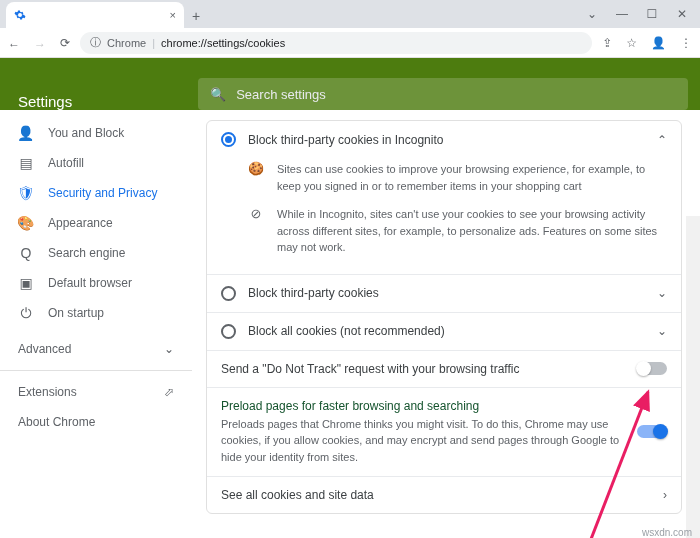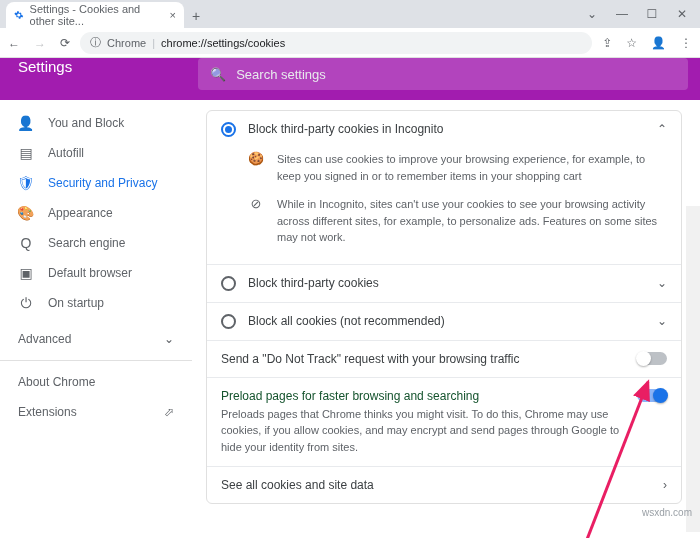--- a/index.html
+++ b/index.html
@@ -8,65 +8,64 @@
 .tab{background:#fff;height:26px;margin-left:6px;border-radius:8px 8px 0 0;display:flex;align-items:center;padding:0 8px;gap:6px;width:178px;font-size:11px;color:#5f6368}
 .tab svg{width:12px;height:12px}
 .winbtns{margin-left:auto;display:flex;gap:2px;padding-right:4px;padding-bottom:4px}
 .winbtn{width:28px;height:20px;display:flex;align-items:center;justify-content:center;color:#5f6368;font-size:12px}
 .newtab{width:24px;height:24px;display:flex;align-items:center;justify-content:center;color:#5f6368;font-size:14px}
 .toolbar{height:30px;background:#fff;border-bottom:1px solid #e0e0e0;display:flex;align-items:center;padding:0 8px;gap:10px}
 .toolbar .nav{color:#5f6368;display:flex;gap:14px}
 .omnibox{flex:1;height:22px;background:#f1f3f4;border-radius:12px;display:flex;align-items:center;padding:0 10px;gap:6px;font-size:11px;color:#5f6368}
 .omnibox .url{color:#202124}
 .tbicons{display:flex;gap:14px;color:#5f6368}
-.bluebar{height:42px;background:#a21caf;display:flex;align-items:flex-start;padding:0 12px;color:#fff}
+.bluebar{height:52px;background:#4d7c0f;display:flex;align-items:flex-end;padding:0 12px;color:#fff}
 .bluebar .title{font-size:15px;margin-left:6px}
 .searchbox{margin-left:auto;width:490px;height:32px;background:rgba(255,255,255,.18);border-radius:4px;display:flex;align-items:center;padding:0 12px;gap:10px;font-size:13px;color:#e8eaed}
 .content{display:flex;height:calc(538px - 28px - 30px - 48px);position:relative}
 .sidebar{width:192px;padding:8px 0;overflow:hidden}
 .sitem{display:flex;align-items:center;height:30px;padding:0 18px;gap:14px;font-size:12px;color:#5f6368;cursor:pointer}
 .sitem.active{color:#1a73e8}
 .sitem .ic{width:16px;display:flex;justify-content:center;font-size:14px}
 .adv{display:flex;align-items:flex-end;justify-content:space-between;padding:8px 18px;font-size:12px;color:#5f6368;margin-top:6px}
 .divider{height:1px;background:#e0e0e0;margin:6px 0}
 .ext{display:flex;align-items:center;justify-content:space-between;padding:8px 18px;font-size:12px;color:#5f6368}
 .main{flex:1;overflow:hidden;padding:10px 18px 10px 14px}
 .card{border:1px solid #e0e0e0;border-radius:6px;background:#fff}
-.row{display:flex;align-items:flex-start;padding:11px 14px;border-bottom:1px solid #e8eaed;gap:12px}
+.row{display:flex;align-items:center;padding:11px 14px;border-bottom:1px solid #e8eaed;gap:12px}
 .row:last-child{border-bottom:none}
 .row .lbl{flex:1;font-size:12px;color:#3c4043}
 .row .sub{font-size:11px;color:#5f6368;margin-top:3px;line-height:1.5}
 .row .col{flex:1}
 .row .head{font-size:12px;color:#14532d}
 .radio{width:15px;height:15px;border:2px solid #5f6368;border-radius:50%;flex-shrink:0}
 .radio.on{border-color:#1a73e8;display:flex;align-items:center;justify-content:center}
 .radio.on::after{content:"";width:7px;height:7px;background:#1a73e8;border-radius:50%}
 .chev{color:#5f6368;font-size:12px}
 .explain{padding:4px 14px 12px 40px}
 .erow{display:flex;gap:12px;padding:6px 0}
 .erow .eic{width:18px;color:#5f6368;text-align:center;font-size:13px;flex-shrink:0}
 .erow .etxt{font-size:11px;color:#5f6368;line-height:1.5}
 .toggle{width:30px;height:13px;background:#bdc1c6;border-radius:8px;position:relative;flex-shrink:0}
 .toggle::after{content:"";position:absolute;width:15px;height:15px;background:#fff;border-radius:50%;top:-1px;left:-1px;box-shadow:0 1px 2px rgba(0,0,0,.3)}
 .toggle.on{background:#8ab4f8}
 .toggle.on::after{background:#1a73e8;left:auto;right:-1px}
 .toggle.glow{box-shadow:0 0 0 10px rgba(26,115,232,.15);border-radius:8px}
 .arrow{position:absolute;top:272px;right:34px;pointer-events:none;z-index:5}
-.watermark{position:absolute;bottom:20px;right:8px;font-size:10px;color:#9aa0a6}
+.watermark{position:absolute;bottom:0;right:8px;font-size:10px;color:#9aa0a6}
 .scrollind{position:absolute;right:0;top:106px;width:14px;bottom:0;background:#f1f1f1}
 </style>
 </head>
 <body>
 
 <div class="titlebar">
   <div class="tab">
     <svg viewBox="0 0 24 24" fill="#1a73e8">
         <path d="M12 8a4 4 0 100 8 4 4 0 000-8zm9 4a7 7 0 01-.1 1.2l2.1 1.6-2 3.5-2.5-1a7 7 0 01-2 1.2l-.4 2.7h-4l-.4-2.7a7 7 0 01-2-1.2l-2.5 1-2-3.5 2.1-1.6A7 7 0 013 12a7 7 0 01.1-1.2L1 9.2l2-3.5 2.5 1a7 7 0 012-1.2L7.9 2.8h4l.4 2.7a7 7 0 012 1.2l2.5-1 2 3.5-2.1 1.6A7 7 0 0121 12z"></path>
       </svg>
-    <span>Settings - Cookies and other site...</span>
     <span style="margin-left:auto">×</span>
   </div>
   <div class="newtab">+</div>
   <div class="winbtns">
     <div class="winbtn">⌄</div>
     <div class="winbtn">—</div>
     <div class="winbtn">☐</div>
     <div class="winbtn">✕</div>
   </div>
 </div>
@@ -129,25 +128,25 @@
     <div class="sitem">
         <span class="ic">⏻</span>
         <span>On startup</span>
       </div>
     <div class="adv">
         <span>Advanced</span>
         <span>⌄</span>
       </div>
     <div class="divider"></div>
     <div class="ext">
-        <span>About Chrome</span>
-      </div>
-    <div class="ext">
         <span>Extensions</span>
         <span>⬀</span>
+      </div>
+    <div class="ext">
+        <span>About Chrome</span>
       </div>
   </div>
 
   <div class="main">
     <div class="card">
       <div class="row" style="border-bottom:none;padding-bottom:4px">
         <div class="radio on"></div>
         <div class="lbl">Block third-party cookies in Incognito</div>
         <div class="chev">⌃</div>
       </div>

